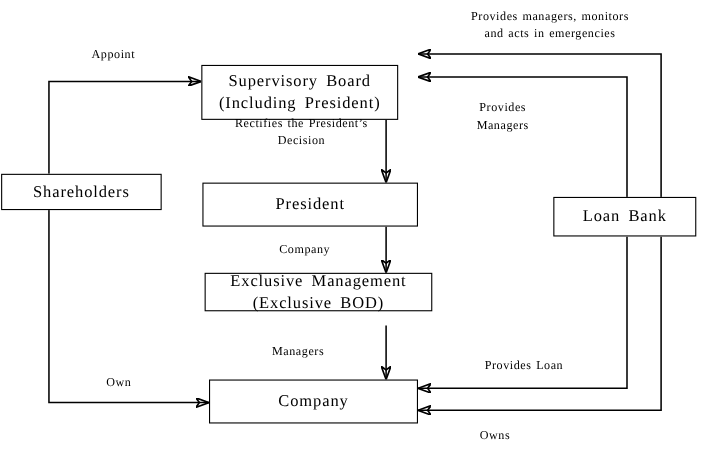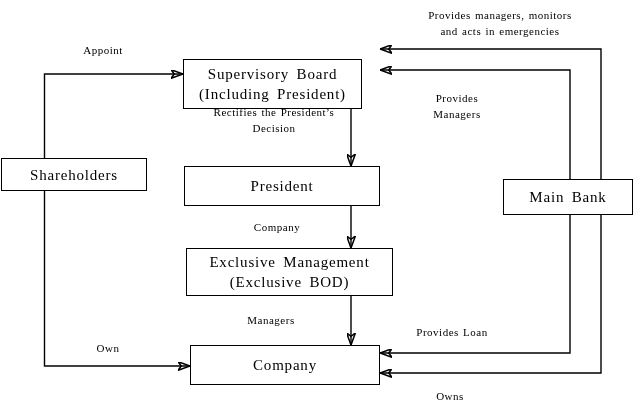--- a/index.html
+++ b/index.html
@@ -55,34 +55,34 @@
     letter-spacing: 0.5px;
     word-spacing: 1px;
     z-index: 3;
     background: transparent;
   }
   .lbl span { display: block; }
 
   
   .box.supervisory { left: 183px; top: 37px;  width: 179px; height: 50px; margin-top: 22px; }
   .box.president   { left: 184px; top: 166px; width: 196px; height: 40px; justify-content: center; }
-  .box.exclusive   { left: 186px; top: 248px; width: 207px; height: 48px; }
+  .box.exclusive   { left: 186px; top: 248px; width: 207px; height: 35px; }
   .box.company     { left: 190px; top: 345px; width: 190px; height: 40px; }
   .box.shareholders{ left: 1px;   top: 158px; width: 146px; height: 33px; }
   .box.mainbank    { left: 503px; top: 179px; width: 130px; height: 36px; }
 
   
   .lbl.appoint        { left: 57px;  top: 42px;  width: 92px;  }
   .lbl.provmon        { left: 395px; top: 7px;   width: 210px; }
   .lbl.provmgr        { left: 407px; top: 90px;  width: 100px; }
   .lbl.rectifies      { left: 172px; top: 104px; width: 204px; text-align: center; }
   .lbl.consults       { left: 227px; top: 219px; width: 100px; }
   .lbl.managers       { left: 221px; top: 312px; width: 100px; }
   .lbl.own            { left: 58px;  top: 340px; width: 100px; }
-  .lbl.provloan       { left: 392px; top: 324px; width: 120px; }
+  .lbl.provloan       { left: 392px; top: 324px; width: 120px; text-align: right; }
   .lbl.owns           { left: 400px; top: 388px; width: 100px; }
 </style>
 </head>
 <body>
 
 <div class="canvas">
 
   <svg class="arrows" viewBox="0 0 640 408" xmlns="http://www.w3.org/2000/svg">
     <defs>
       <marker id="arr" markerUnits="userSpaceOnUse" markerWidth="12" markerHeight="9" viewBox="0 0 11 8" refX="11" refY="4" orient="auto">
@@ -116,21 +116,21 @@
 
   <div class="box company">
     <span>Company</span>
   </div>
 
   <div class="box shareholders">
     <span>Shareholders</span>
   </div>
 
   <div class="box mainbank">
-    <span>Main Bank</span>
+    <span>Loan Bank</span>
   </div>
 
   <div class="lbl appoint">Appoint</div>
 
   <div class="lbl provmon">
     <span>Provides managers, monitors</span>
     <span>and acts in emergencies</span>
   </div>
 
   <div class="lbl provmgr">

